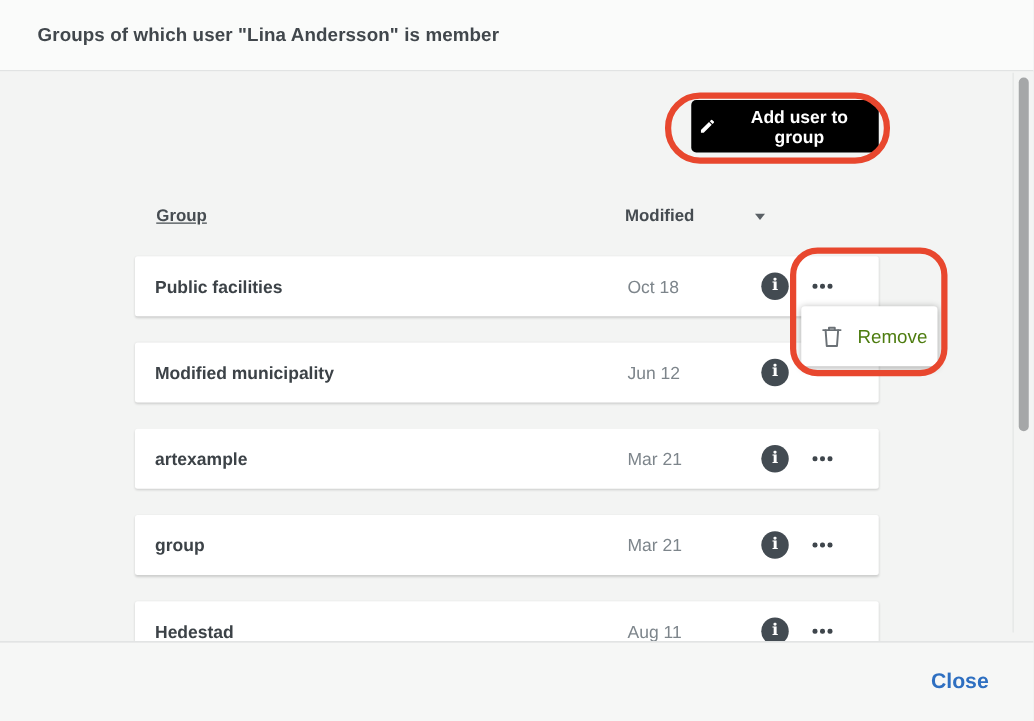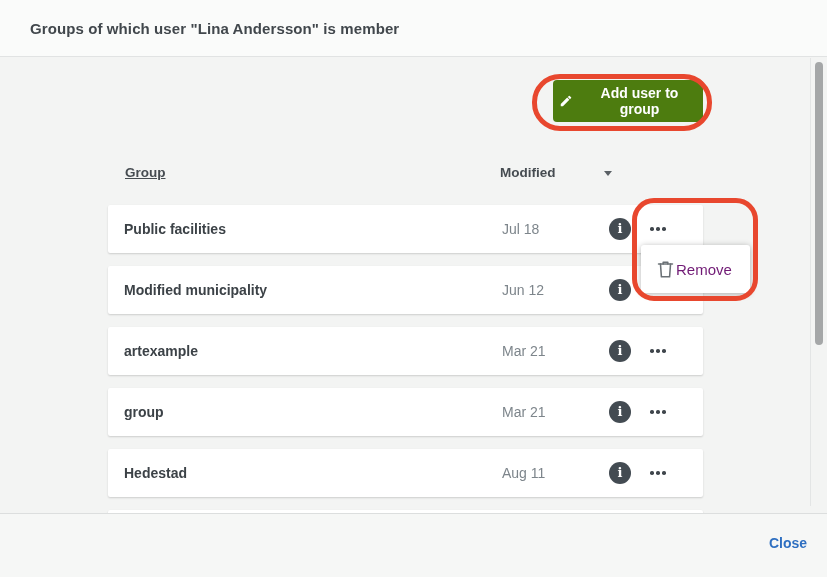--- a/index.html
+++ b/index.html
@@ -27,40 +27,40 @@
     border-left:1px solid #e3e5e5;
   }
   .scroll-thumb {
     position:absolute; top:4px; left:815px; width:8px; height:283px;
     background:#a5a7a8; border-radius:4px;
   }
 
   
   .add-btn {
     position:absolute; left:553px; top:22px; width:150px; height:42px;
-    background:#4d7c0f; border:none; border-radius:4px; cursor:pointer;
+    background:#000000; border:none; border-radius:4px; cursor:pointer;
     display:flex; align-items:center; justify-content:space-between; gap:9px;
     color:#fff; font-size:14px; font-weight:bold; font-family:inherit;
   }
   .add-btn svg { display:block; }
 
   
   .col-header { position:absolute; top:107px; font-size:13.5px; font-weight:bold; color:#464c51; }
   .col-group    { left:125px;text-decoration:underline; }
   .col-modified { left:500px; display:flex; align-items:center; cursor:pointer;gap:36px; }
   .sort-caret {
     width:0; height:0; margin-left:12px; margin-top:2px;
     border-left:4.5px solid transparent; border-right:4.5px solid transparent;
     border-top:5.5px solid #5a6065;
   }
 
   
   .rows { position:absolute; left:108px; top:147px; width:595px; }
   .row {
-    position:relative; height:48px; margin-bottom:13px;
+    position:relative; height:48px; margin-bottom:21px;
     background:#ffffff; border-radius:2px;
     box-shadow:0 1px 2px rgba(0,0,0,.16);
   }
   .row-name {
     position:absolute; left:16px; top:50%; transform:translateY(-50%);
     font-size:14px; font-weight:bold; color:#3c4247;
   }
   .row-date {
     position:absolute; left:394px; top:50%; transform:translateY(-50%);
     font-size:14px; color:#7d858b;
@@ -82,35 +82,35 @@
   .context-menu {
     position:absolute; left:641px; top:187px; width:109px; height:48px;
     background:#fff; border-radius:3px; box-shadow:0 1px 6px rgba(0,0,0,.3);
     z-index:5;
   }
   .menu-item {
     display:flex; align-items:center; height:100%; cursor:pointer;
     padding-left:16px;
   }
   .menu-item svg { display:block; }
-  .menu-item-label { margin-left:2px; font-size:15px; color:#701a75; }
+  .menu-item-label { margin-left:12px; font-size:15px; color:#4d7c0f; }
 
   
   .annotation { position:absolute; border:5px solid #e8472e; z-index:9; pointer-events:none; }
   .annotation-btn  { left:532px; top:16px;  width:180px; height:57px;  border-radius:28px; }
   .annotation-menu { left:632px; top:140px; width:126px; height:103px; border-radius:22px; }
 
   
   .modal-footer {
     position:absolute; left:0; right:0; bottom:0; height:64px;
     background:#f6f7f6; border-top:1px solid #dcdede;
   }
   .close-link {
-    position:absolute; right:20px; top:21px;
-    font-size:14px; font-weight:bold; color:#2e6fc1;
+    position:absolute; right:36px; top:21px;
+    font-size:17px; font-weight:bold; color:#2e6fc1;
     text-decoration:none; cursor:pointer;
   }
 </style>
 </head>
 <body>
 
 <div class="screen">
 
   <div class="modal-header">
     <div class="modal-title">Groups of which user "Lina Andersson" is member</div>
@@ -131,21 +131,21 @@
     <div class="col-header col-group">Group</div>
     <div class="col-header col-modified">
       <span>Modified</span>
       <span class="sort-caret"></span>
     </div>
 
     <div class="rows">
 
       <div class="row">
         <span class="row-name">Public facilities</span>
-        <span class="row-date">Jul 18</span>
+        <span class="row-date">Oct 18</span>
         <button class="info-btn">i</button>
         <button class="dots-btn">
             <i></i>
             <i></i>
             <i></i>
           </button>
       </div>
 
       <div class="row">
         <span class="row-name">Modified municipality</span>

